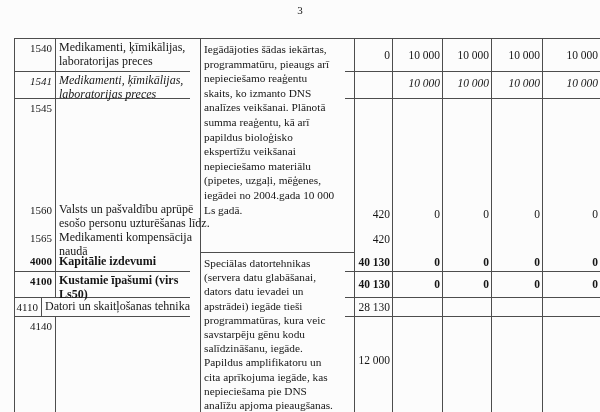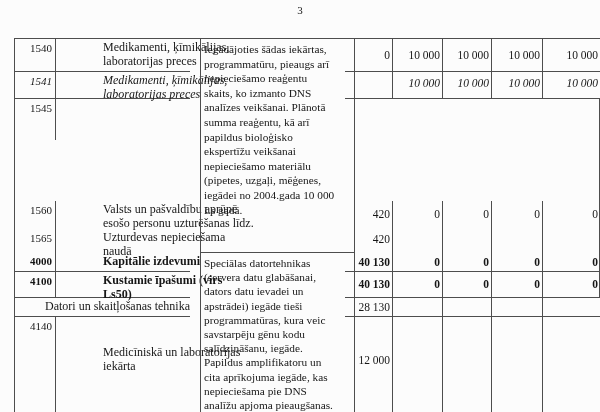--- a/index.html
+++ b/index.html
@@ -23,21 +23,21 @@
   .doc-table{
     position:absolute;left:14px;top:38px;width:586px;height:374px;
     border-top:1px solid var(--bd);
     font-size:11px;line-height:13px;
   }
   
   .left-group{
     position:absolute;left:0;top:0;width:176px;height:374px;
     border-left:1px solid var(--bd);
   }
-  .lrow{display:flex;width:100%;overflow:visible;gap:44px;}
+  .lrow{display:flex;width:100%;overflow:visible;}
   .cell-code{
     width:41px;flex:0 0 41px;
     border-right:1px solid var(--bd);
     text-align:right;padding:3px 3px 0 0;
     font-size:11px;
   }
   .cell-desc{
     flex:1;padding:2px 0 0 3px;
     white-space:pre;overflow:visible;
     font-size:12px;line-height:13.5px;
@@ -66,21 +66,21 @@
     border-right:1px solid var(--bd);
   }
   .vcell.c1{flex:0 0 48px;}
   .vcell.c2{flex:0 0 50px;}
   .vcell.c3{flex:0 0 49px;}
   .vcell.c4{flex:0 0 51px;}
   .vcell.c5{flex:0 0 57px;border-right:none;}
   
   .r0{height:33px;}
   .r1{height:27px;font-style:italic;}
-  .r2{height:102px;flex-direction:column;}
+  .r2{height:102px;}
   .r3{height:28px;}
   .r4{height:22px;}
   .r5{height:21px;}
   .r6{height:26px;}
   .r7{height:19px;justify-content:flex-end;}
   .r8{height:96px;}
   .hline{border-bottom:1px solid var(--bd);}
   .bold .cell-code,.bold .cell-desc,.bold .vcell{font-weight:bold;}
   
   .left-group .r2 .cell-desc{padding-top:36px;}
@@ -116,40 +116,38 @@
       <div class="lrow r2">
         <div class="cell-code">1545</div>
       </div>
       <div class="lrow r3">
         <div class="cell-code">1560</div>
         <div class="cell-desc">Valsts un pašvaldību aprūpē
 esošo personu uzturēšanas līdz.</div>
       </div>
       <div class="lrow r4">
         <div class="cell-code">1565</div>
-        <div class="cell-desc">Uzturdevas nepieciešama
+        <div class="cell-desc">Medikamenti kompensācija
 naudā</div>
       </div>
       <div class="lrow r5 hline bold">
         <div class="cell-code">4000</div>
         <div class="cell-desc">Kapitālie izdevumi</div>
       </div>
       <div class="lrow r6 hline bold">
         <div class="cell-code">4100</div>
         <div class="cell-desc">Kustamie īpašumi (virs
 Ls50)</div>
       </div>
       <div class="lrow r7 hline">
         <div class="cell-code">4110</div>
         <div class="cell-desc">Datori un skaitļošanas tehnika</div>
       </div>
       <div class="lrow r8">
         <div class="cell-code">4140</div>
-        <div class="cell-desc">Medicīniskā un laboratorijas
-iekārta</div>
       </div>
     </div>
 
     <div class="mid-col">
       <div class="mid-cell mc1">Iegādājoties šādas iekārtas,
 programmatūru, pieaugs arī
 nepieciešamo reaģentu
 skaits, ko izmanto DNS
 analīzes veikšanai. Plānotā
 summa reaģentu, kā arī

